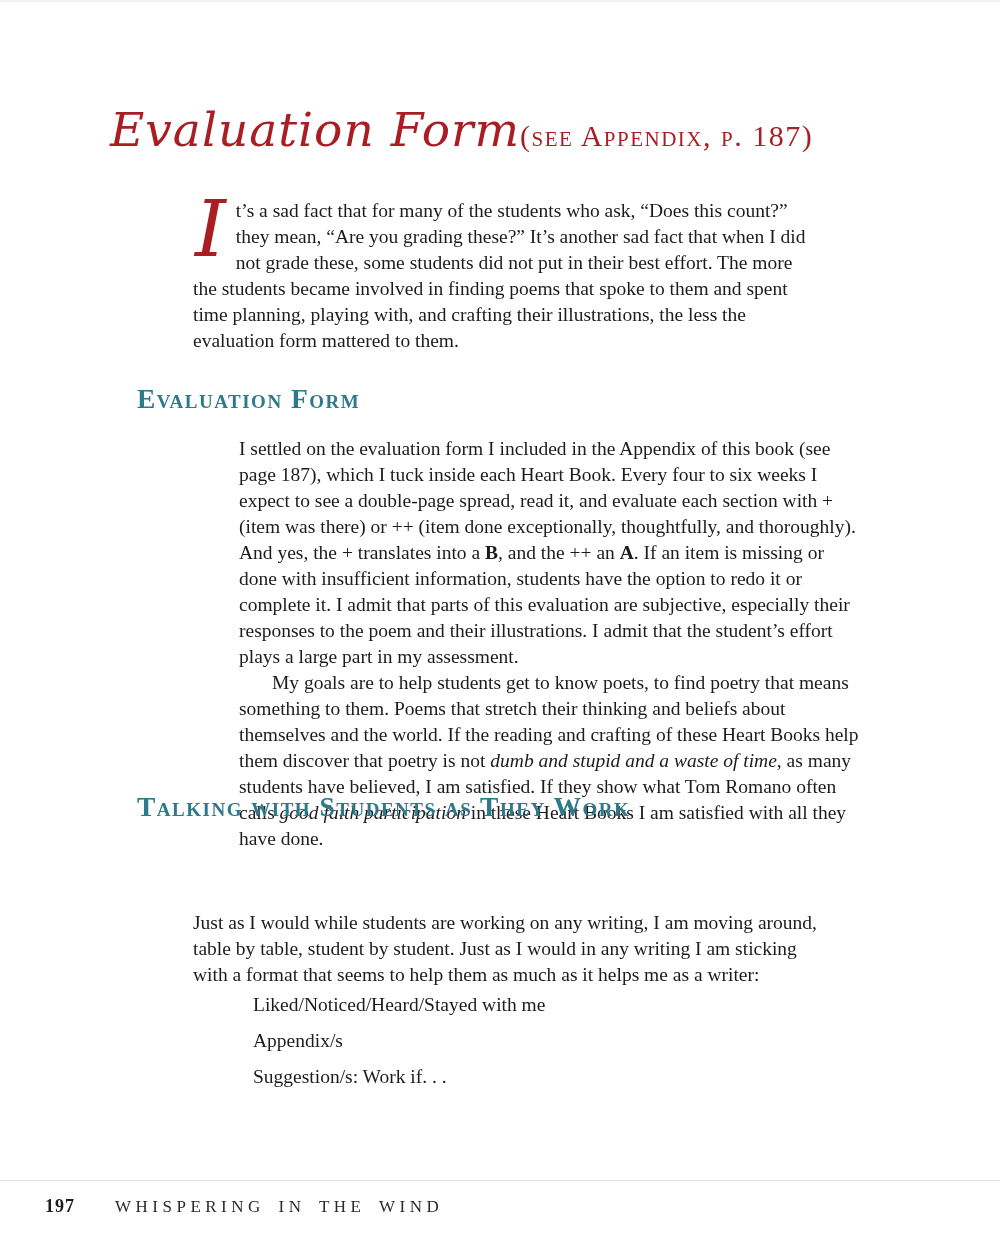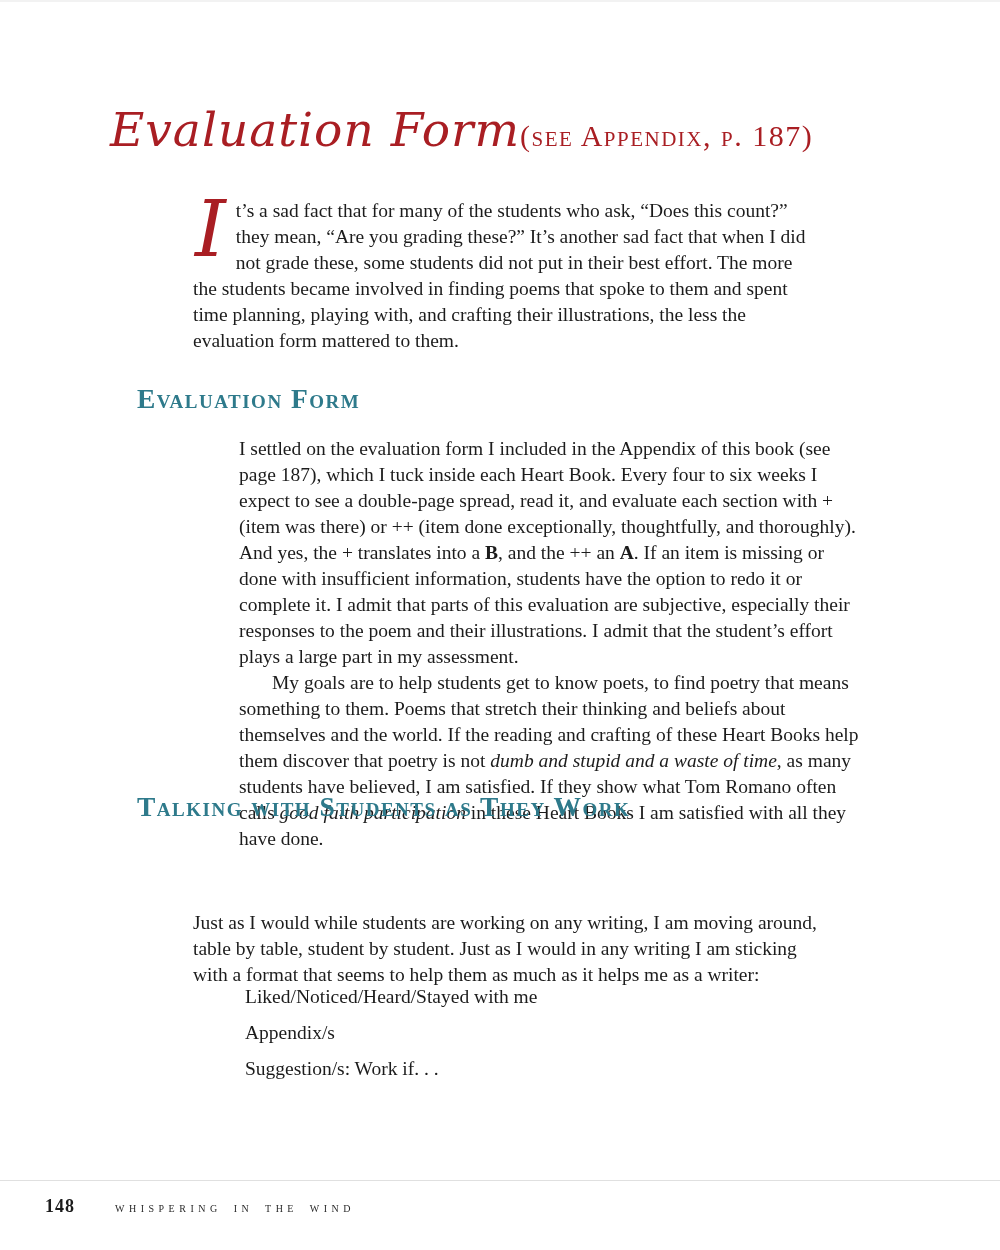--- a/index.html
+++ b/index.html
@@ -62,39 +62,39 @@
   .sec-body{position:absolute;left:193px;width:624px;}
   .sec1{top:434px;margin-left:46px;}
   .sec2{top:908px;}
   .sec-body p{margin:0;}
   .indent{text-indent:33px;}
   .b{font-weight:bold;}
   .i{font-style:italic;}
   .worklist{
     position:absolute;left:245px;top:982px;
     font-size:19.5px;line-height:26px;
-    margin:0;padding:0;list-style:none;
+    margin:8px;padding:0;list-style:none;
   }
   .worklist li{margin:0 0 10px 0;}
   .footer-rule{
     position:absolute;left:0;top:1178px;width:1000px;height:1px;
     background:#e0e0e0;
   }
   .footer{
     position:absolute;left:45px;top:1194px;
     display:flex;align-items:baseline;
   }
   .page-number{
     font-weight:bold;
     font-size:18px;
     letter-spacing:1px;
   }
   .book-title{
     margin-left:40px;
-    font-size:10px;
+    font-size:17px;
     text-transform:uppercase;
     letter-spacing:4.5px;
     word-spacing:5px;
     color:#2a2a2a;
   }
 </style>
 </head>
 <body>
 
 <div class="page">
@@ -122,17 +122,17 @@
 
   <ul class="worklist">
     <li>Liked/Noticed/Heard/Stayed with me</li>
     <li>Appendix/s</li>
     <li>Suggestion/s: Work if. . .</li>
   </ul>
 
   <div class="footer-rule"></div>
 
   <div class="footer">
-    <span class="page-number">148</span>
+    <span class="page-number">197</span>
     <span class="book-title">Whispering in the Wind</span>
   </div>
 
 </div>
 
 </body></html>

